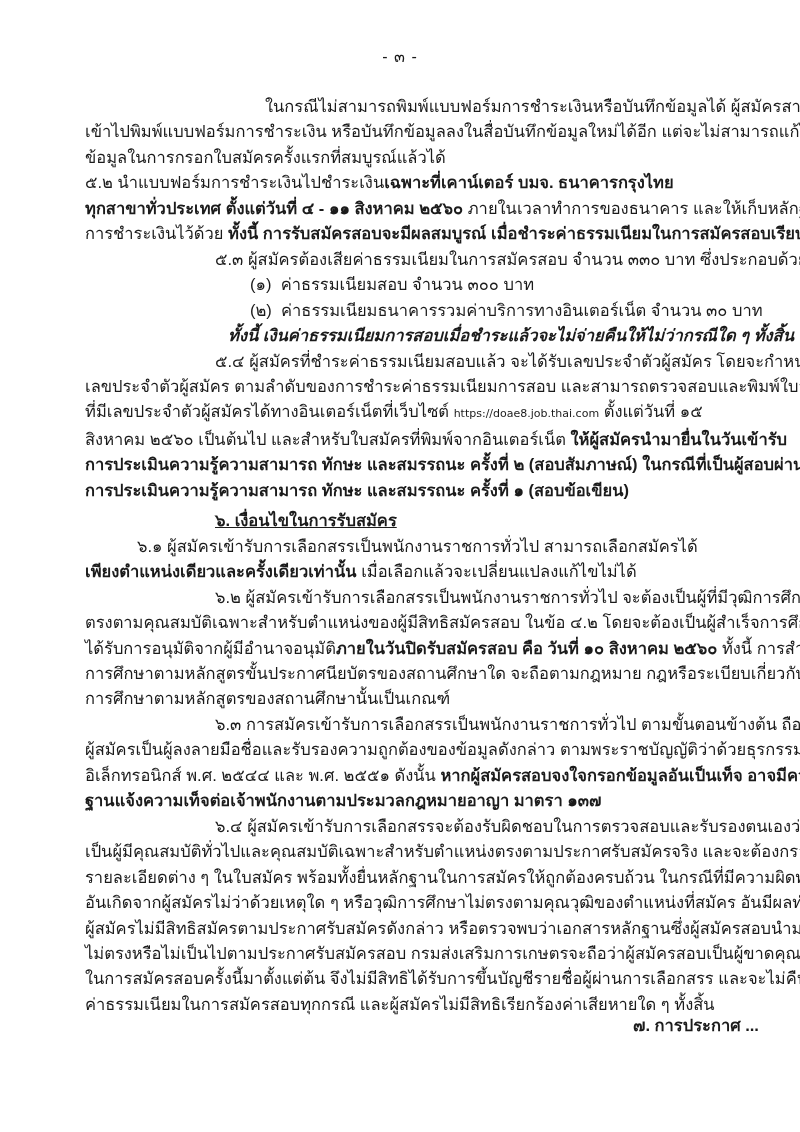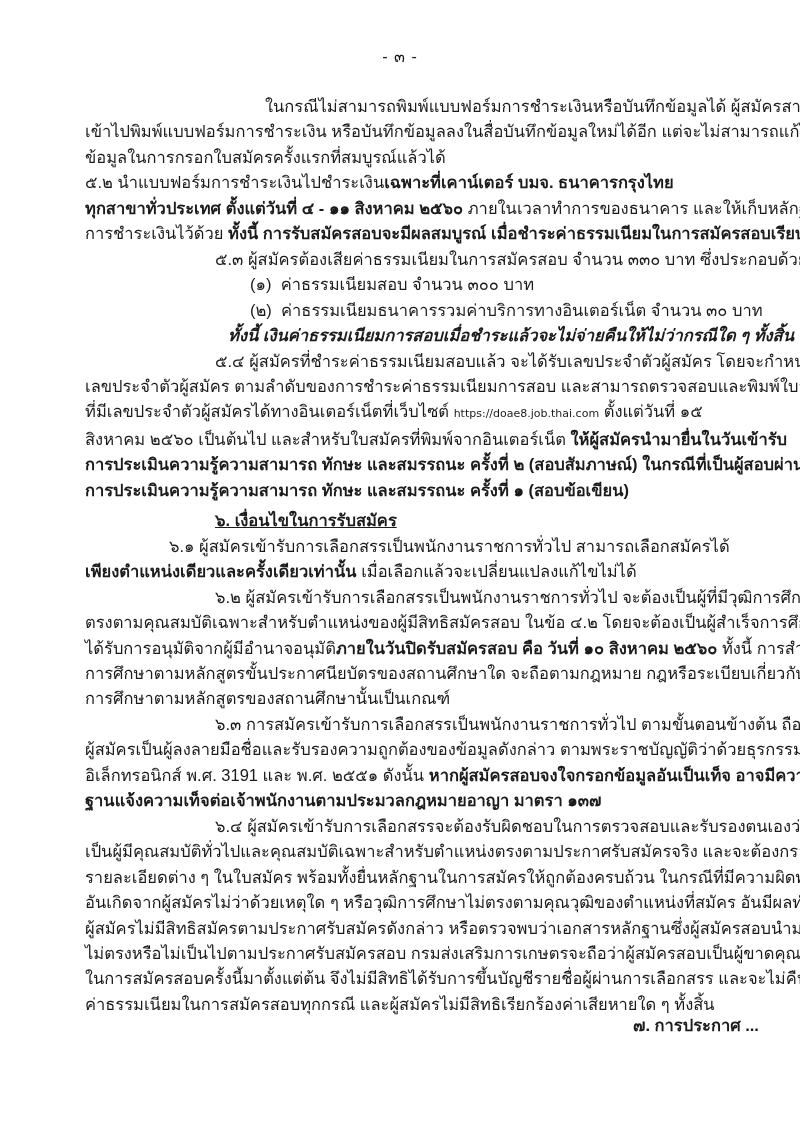--- a/index.html
+++ b/index.html
@@ -45,30 +45,30 @@
       <div class="line" style="margin-left: 165px;"><span>(๑)  ค่าธรรมเนียมสอบ จำนวน ๓๐๐ บาท</span></div>
       <div class="line" style="margin-left: 165px;"><span>(๒)  ค่าธรรมเนียมธนาคารรวมค่าบริการทางอินเตอร์เน็ต จำนวน ๓๐ บาท</span></div>
       <div class="line" style="margin-left: 143px; font-style: italic;"><span class="b">ทั้งนี้ เงินค่าธรรมเนียมการสอบเมื่อชำระแล้วจะไม่จ่ายคืนให้ไม่ว่ากรณีใด ๆ ทั้งสิ้น</span></div>
       <div class="line" style="margin-left: 130px;"><span>๕.๔ ผู้สมัครที่ชำระค่าธรรมเนียมสอบแล้ว จะได้รับเลขประจำตัวผู้สมัคร โดยจะกำหนด</span></div>
       <div class="line"><span>เลขประจำตัวผู้สมัคร ตามลำดับของการชำระค่าธรรมเนียมการสอบ และสามารถตรวจสอบและพิมพ์ใบสมัคร</span></div>
       <div class="line"><span>ที่มีเลขประจำตัวผู้สมัครได้ทางอินเตอร์เน็ตที่เว็บไซต์ </span><span class="url">https://doae8.job.thai.com</span><span> ตั้งแต่วันที่ ๑๕</span></div>
       <div class="line"><span>สิงหาคม ๒๕๖๐ เป็นต้นไป และสำหรับใบสมัครที่พิมพ์จากอินเตอร์เน็ต </span><span class="b">ให้ผู้สมัครนำมายื่นในวันเข้ารับ</span></div>
       <div class="line"><span class="b">การประเมินความรู้ความสามารถ ทักษะ และสมรรถนะ ครั้งที่ ๒ (สอบสัมภาษณ์) ในกรณีที่เป็นผู้สอบผ่าน</span></div>
       <div class="line"><span class="b">การประเมินความรู้ความสามารถ ทักษะ และสมรรถนะ ครั้งที่ ๑ (สอบข้อเขียน)</span></div>
       <div class="line" style="margin-left: 130px; margin-top: 5px; text-decoration: underline;"><span class="b">๖. เงื่อนไขในการรับสมัคร</span></div>
-      <div class="line" style="margin-left: 84px;"><span>๖.๑ ผู้สมัครเข้ารับการเลือกสรรเป็นพนักงานราชการทั่วไป สามารถเลือกสมัครได้</span></div>
+      <div class="line" style="margin-left: 52px;"><span>๖.๑ ผู้สมัครเข้ารับการเลือกสรรเป็นพนักงานราชการทั่วไป สามารถเลือกสมัครได้</span></div>
       <div class="line"><span class="b">เพียงตำแหน่งเดียวและครั้งเดียวเท่านั้น </span><span>เมื่อเลือกแล้วจะเปลี่ยนแปลงแก้ไขไม่ได้</span></div>
       <div class="line" style="margin-left: 130px;"><span>๖.๒ ผู้สมัครเข้ารับการเลือกสรรเป็นพนักงานราชการทั่วไป จะต้องเป็นผู้ที่มีวุฒิการศึกษา</span></div>
       <div class="line"><span>ตรงตามคุณสมบัติเฉพาะสำหรับตำแหน่งของผู้มีสิทธิสมัครสอบ ในข้อ ๔.๒ โดยจะต้องเป็นผู้สำเร็จการศึกษาและ</span></div>
       <div class="line"><span>ได้รับการอนุมัติจากผู้มีอำนาจอนุมัติ</span><span class="b">ภายในวันปิดรับสมัครสอบ คือ วันที่ ๑๐ สิงหาคม ๒๕๖๐</span><span> ทั้งนี้ การสำเร็จ</span></div>
       <div class="line"><span>การศึกษาตามหลักสูตรขั้นประกาศนียบัตรของสถานศึกษาใด จะถือตามกฎหมาย กฎหรือระเบียบเกี่ยวกับการสำเร็จ</span></div>
       <div class="line"><span>การศึกษาตามหลักสูตรของสถานศึกษานั้นเป็นเกณฑ์</span></div>
       <div class="line" style="margin-left: 130px;"><span>๖.๓ การสมัครเข้ารับการเลือกสรรเป็นพนักงานราชการทั่วไป ตามขั้นตอนข้างต้น ถือว่า</span></div>
       <div class="line"><span>ผู้สมัครเป็นผู้ลงลายมือชื่อและรับรองความถูกต้องของข้อมูลดังกล่าว ตามพระราชบัญญัติว่าด้วยธุรกรรมทาง</span></div>
-      <div class="line"><span>อิเล็กทรอนิกส์ พ.ศ. 3191 และ พ.ศ. ๒๕๕๑ ดังนั้น </span><span class="b">หากผู้สมัครสอบจงใจกรอกข้อมูลอันเป็นเท็จ อาจมีความผิด</span></div>
+      <div class="line"><span>อิเล็กทรอนิกส์ พ.ศ. ๒๕๔๔ และ พ.ศ. ๒๕๕๑ ดังนั้น </span><span class="b">หากผู้สมัครสอบจงใจกรอกข้อมูลอันเป็นเท็จ อาจมีความผิด</span></div>
       <div class="line"><span class="b">ฐานแจ้งความเท็จต่อเจ้าพนักงานตามประมวลกฎหมายอาญา มาตรา ๑๓๗</span></div>
       <div class="line" style="margin-left: 130px;"><span>๖.๔ ผู้สมัครเข้ารับการเลือกสรรจะต้องรับผิดชอบในการตรวจสอบและรับรองตนเองว่า</span></div>
       <div class="line"><span>เป็นผู้มีคุณสมบัติทั่วไปและคุณสมบัติเฉพาะสำหรับตำแหน่งตรงตามประกาศรับสมัครจริง และจะต้องกรอก</span></div>
       <div class="line"><span>รายละเอียดต่าง ๆ ในใบสมัคร พร้อมทั้งยื่นหลักฐานในการสมัครให้ถูกต้องครบถ้วน ในกรณีที่มีความผิดพลาด</span></div>
       <div class="line"><span>อันเกิดจากผู้สมัครไม่ว่าด้วยเหตุใด ๆ หรือวุฒิการศึกษาไม่ตรงตามคุณวุฒิของตำแหน่งที่สมัคร อันมีผลทำให้</span></div>
       <div class="line"><span>ผู้สมัครไม่มีสิทธิสมัครตามประกาศรับสมัครดังกล่าว หรือตรวจพบว่าเอกสารหลักฐานซึ่งผู้สมัครสอบนำมายื่น</span></div>
       <div class="line"><span>ไม่ตรงหรือไม่เป็นไปตามประกาศรับสมัครสอบ กรมส่งเสริมการเกษตรจะถือว่าผู้สมัครสอบเป็นผู้ขาดคุณสมบัติ</span></div>
       <div class="line"><span>ในการสมัครสอบครั้งนี้มาตั้งแต่ต้น จึงไม่มีสิทธิได้รับการขึ้นบัญชีรายชื่อผู้ผ่านการเลือกสรร และจะไม่คืน</span></div>
       <div class="line"><span>ค่าธรรมเนียมในการสมัครสอบทุกกรณี และผู้สมัครไม่มีสิทธิเรียกร้องค่าเสียหายใด ๆ ทั้งสิ้น</span></div>
     </div>

